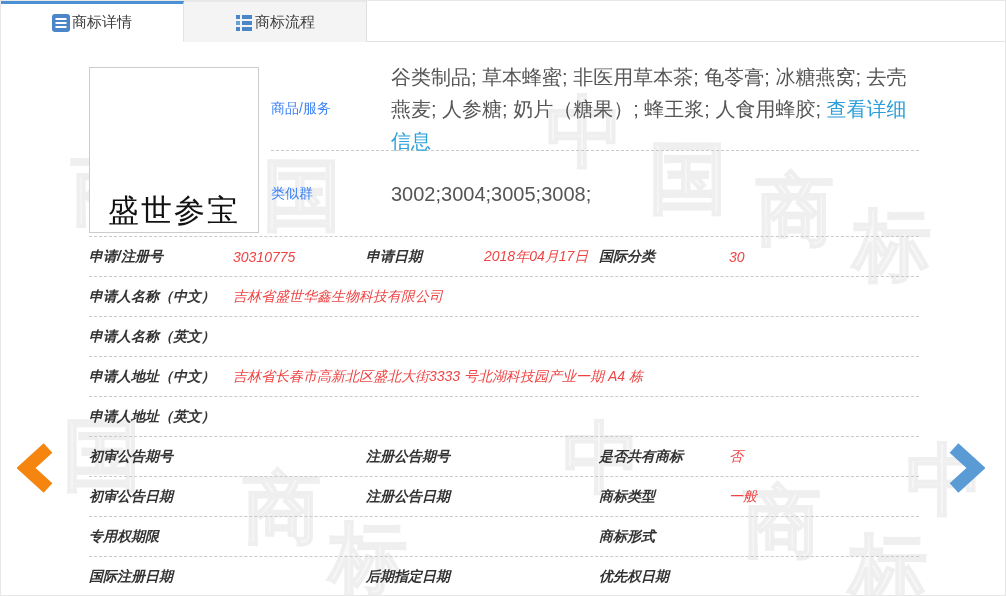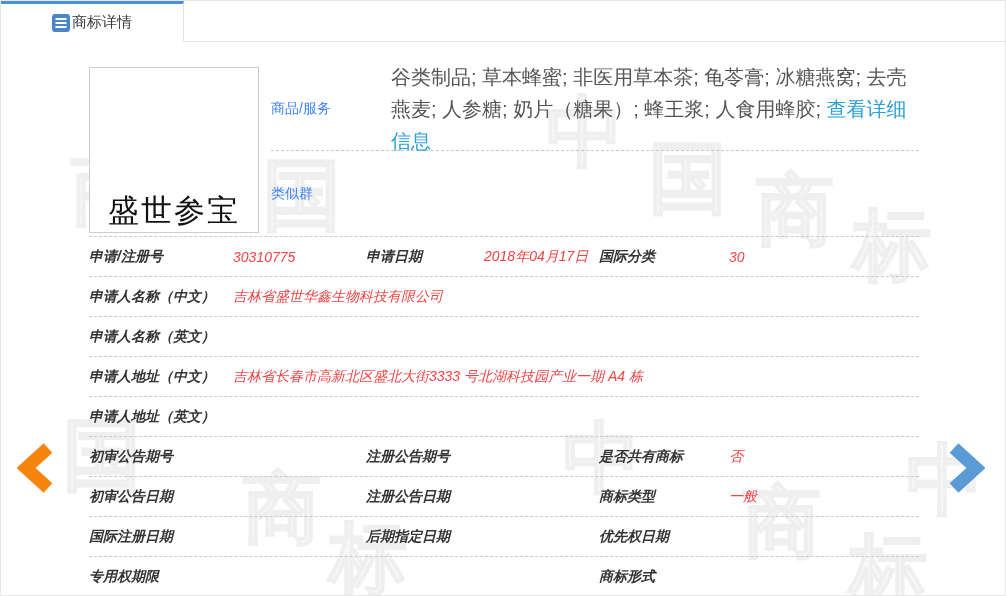--- a/index.html
+++ b/index.html
@@ -67,38 +67,50 @@
   <div class="tabbar">
     <div class="tab active">
       <svg class="tab-icon" viewBox="0 0 18 18">
         <rect x="0" y="0" width="18" height="18" rx="3" fill="#4a86c8"></rect>
         <rect x="3.5" y="4" width="11" height="2" fill="#fff"></rect>
         <rect x="3.5" y="8" width="11" height="2" fill="#fff"></rect>
         <rect x="3.5" y="12" width="11" height="2" fill="#fff"></rect>
       </svg>
       <span>商标详情</span>
     </div>
+    <div class="tab inactive">
+      <svg class="tab-icon" viewBox="0 0 18 18">
+        <rect x="1" y="2" width="4" height="4" fill="#4a86c8"></rect>
+        <rect x="7" y="2" width="10" height="4" fill="#4a86c8"></rect>
+        <rect x="1" y="8" width="4" height="4" fill="#6ba0d6"></rect>
+        <rect x="7" y="8" width="10" height="4" fill="#4a86c8"></rect>
+        <rect x="1" y="14" width="4" height="4" fill="#4a86c8"></rect>
+        <rect x="7" y="14" width="10" height="4" fill="#4a86c8"></rect>
+      </svg>
+      <span>商标流程</span>
+    </div>
   </div>
 
   <div class="content">
 
     <div class="top-section">
       <div class="tm-image">
         <span>盛世参宝</span>
       </div>
       <div class="right-panel">
         <div class="goods-row">
           <div class="p-label">商品/服务</div>
           <div class="p-value">
             <span>谷类制品; 草本蜂蜜; 非医用草本茶; 龟苓膏; 冰糖燕窝; 去壳燕麦; 人参糖; 奶片（糖果）; 蜂王浆; 人食用蜂胶;</span>
             <a class="detail-link">查看详细信息</a>
           </div>
         </div>
         <div class="similar-row">
           <div class="p-label">类似群</div>
+          <div class="p-value">3002;3004;3005;3008;</div>
         </div>
       </div>
     </div>
 
     <div class="detail-table">
 
       <div class="trow">
         <div class="cl w-l1">申请/注册号</div>
         <div class="cv w-v1">30310775</div>
         <div class="cl w-l2">申请日期</div>
@@ -139,34 +151,34 @@
       <div class="trow">
         <div class="cl w-l1">初审公告日期</div>
         <div class="cv w-v1"></div>
         <div class="cl w-l2">注册公告日期</div>
         <div class="cv w-v2"></div>
         <div class="cl w-l3">商标类型</div>
         <div class="cv w-v3">一般</div>
       </div>
 
       <div class="trow">
+        <div class="cl w-l1">专用权期限</div>
+        <div class="cv w-v1"></div>
+        <div class="cl w-l2"></div>
+        <div class="cv w-v2"></div>
+        <div class="cl w-l3">商标形式</div>
+        <div class="cv w-v3"></div>
+      </div>
+
+      <div class="trow">
         <div class="cl w-l1">国际注册日期</div>
         <div class="cv w-v1"></div>
         <div class="cl w-l2">后期指定日期</div>
         <div class="cv w-v2"></div>
         <div class="cl w-l3">优先权日期</div>
-        <div class="cv w-v3"></div>
-      </div>
-
-      <div class="trow">
-        <div class="cl w-l1">专用权期限</div>
-        <div class="cv w-v1"></div>
-        <div class="cl w-l2"></div>
-        <div class="cv w-v2"></div>
-        <div class="cl w-l3">商标形式</div>
         <div class="cv w-v3"></div>
       </div>
 
     </div>
   </div>
 
   <svg class="arrow left" viewBox="0 0 38 50">
     <polyline points="31,5 9,25 31,45" fill="none" stroke="#f5850f" stroke-width="13"></polyline>
   </svg>
   <svg class="arrow right" viewBox="0 0 38 50">

